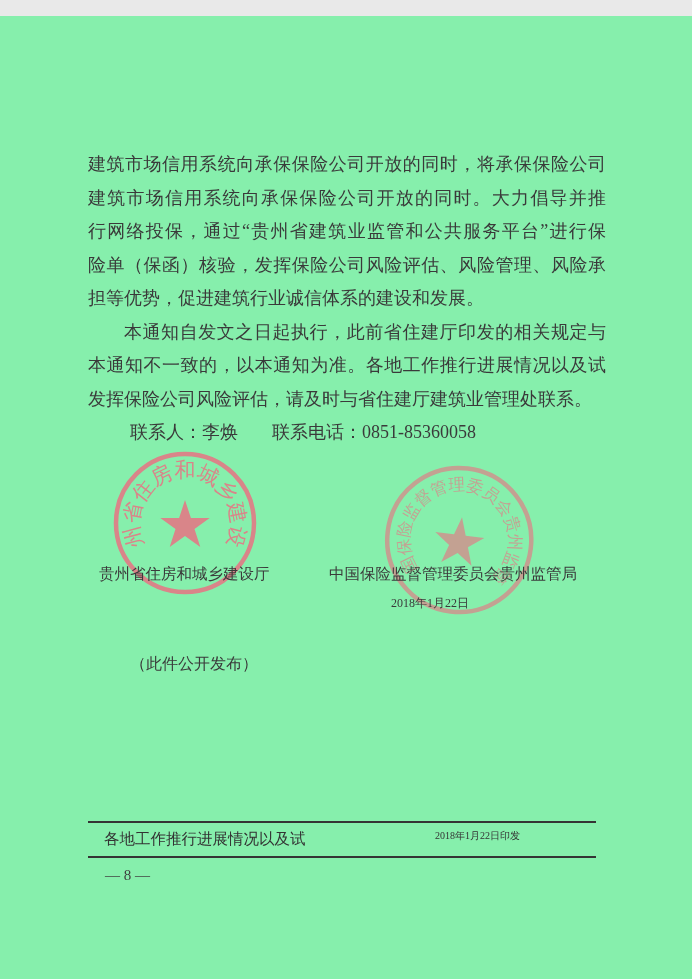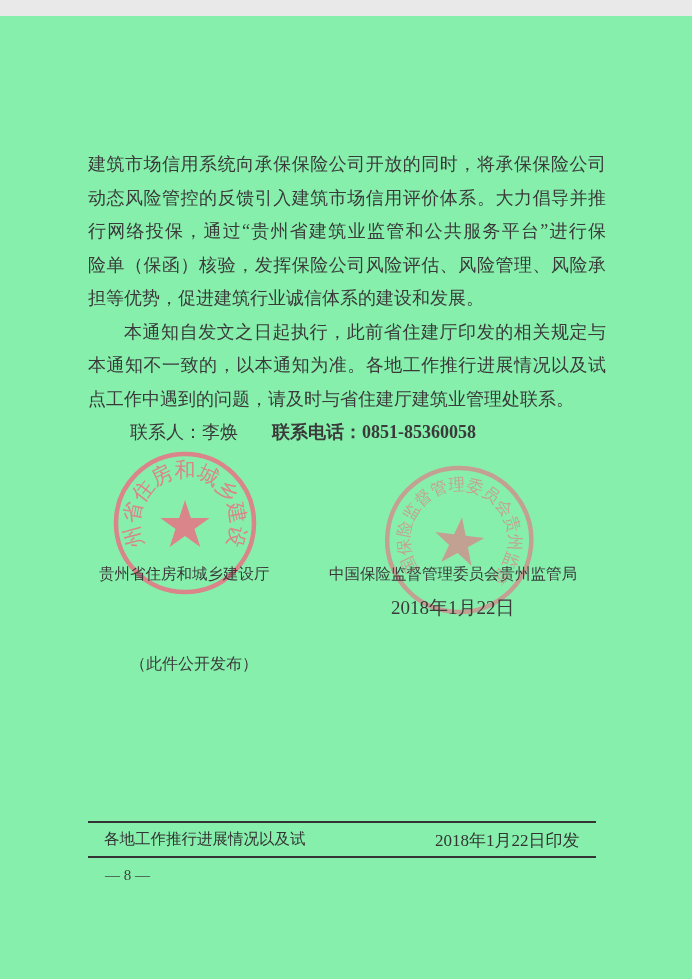--- a/index.html
+++ b/index.html
@@ -15,61 +15,61 @@
   
   .body-text {
     position:absolute; left:88px; top:132px; width:518px;
     font-size:18px; line-height:33.5px;
     color:#3a3a3a;
   }
   .line { height:33.5px; white-space:nowrap; }
   .line.fill { white-space:normal; text-align:justify; text-align-last:justify; overflow:hidden; }
   .line.indent { text-indent:36px; }
   .contact { padding-left:42px; }
-  .contact .phone { margin-left:34px;font-weight:bold; }
+  .contact .phone { margin-left:34px; }
 
   
   .seal { position:absolute; pointer-events:none; }
   .seal-left  { left:110px; top:432px; opacity:0.82; }
   .seal-right { left:381px; top:446px; opacity:0.60; transform:rotate(7deg); }
   .seal svg .ring  { fill:none; stroke:var(--seal-red,#ec6e82); stroke-width:4.5px; }
   .seal svg .star  { fill:var(--seal-red,#ec6e82); }
   .seal svg .sealtext { fill:var(--seal-red,#ec6e82); }
   .seal-left  svg .sealtext { font-size:21px; font-family:"Liberation Serif","DejaVu Serif",serif; }
   .seal-right svg .sealtext { font-size:16.5px; font-family:"Liberation Serif","DejaVu Serif",serif; }
 
   
   .sign-org-left  { position:absolute; left:99px;  top:548px; font-size:15.5px; color:#3a3a3a; white-space:nowrap; }
   .sign-org-right { position:absolute; left:329px; top:548px; font-size:15.5px; color:#3a3a3a; white-space:nowrap; }
-  .sign-date      { position:absolute; left:391px; top:579px; font-size:19px;   color:#3a3a3a; white-space:nowrap; }
+  .sign-date      { position:absolute; left:391px; top:579px; font-size:12px;   color:#3a3a3a; white-space:nowrap; }
 
   .public-note { position:absolute; left:130px; top:638px; font-size:16px; color:#3a3a3a; white-space:nowrap; }
 
   
   .footer-rule { position:absolute; left:88px; width:508px; height:2px; background:#343434; }
   .footer-rule.top { top:805px; }
   .footer-rule.bottom { top:840px; }
   .footer-office { position:absolute; left:104px; top:813px; font-size:15.5px; color:#333; white-space:nowrap; }
-  .footer-date   { position:absolute; left:435px; top:813px; font-size:17px; color:#333; white-space:nowrap; }
+  .footer-date   { position:absolute; left:435px; top:813px; font-size:10px; color:#333; white-space:nowrap; }
   .page-num      { position:absolute; left:105px; top:851px; font-size:15px;   color:#3f3f3f; white-space:nowrap; }
 </style>
 </head>
 <body>
 
 <div class="page">
 
   <div class="body-text">
     <div class="line fill">建筑市场信用系统向承保保险公司开放的同时，将承保保险公司</div>
-    <div class="line fill">动态风险管控的反馈引入建筑市场信用评价体系。大力倡导并推</div>
+    <div class="line fill">建筑市场信用系统向承保保险公司开放的同时。大力倡导并推</div>
     <div class="line fill">行网络投保，通过“贵州省建筑业监管和公共服务平台”进行保</div>
     <div class="line fill">险单（保函）核验，发挥保险公司风险评估、风险管理、风险承</div>
     <div class="line">担等优势，促进建筑行业诚信体系的建设和发展。</div>
     <div class="line fill indent">本通知自发文之日起执行，此前省住建厅印发的相关规定与</div>
     <div class="line fill">本通知不一致的，以本通知为准。各地工作推行进展情况以及试</div>
-    <div class="line">点工作中遇到的问题，请及时与省住建厅建筑业管理处联系。</div>
+    <div class="line">发挥保险公司风险评估，请及时与省住建厅建筑业管理处联系。</div>
     <div class="line contact">
       <span>联系人：李焕</span><span class="phone">联系电话：0851-85360058</span>
     </div>
   </div>
 
   <div class="seal seal-left">
     <svg width="150" height="150" viewBox="0 0 150 150">
       <circle class="ring" cx="75" cy="75" r="69"></circle>
       <path class="star" d="M75,52 L69.1,69.9 L50.3,70 L65.5,81.1 L59.7,99 L75,88 L90.3,99 L84.5,81.1 L99.7,70 L80.9,69.9 Z"></path>
       <path id="arcL" d="M 33.3 94.4 A 46 46 0 1 1 116.7 94.4" fill="none"></path>

